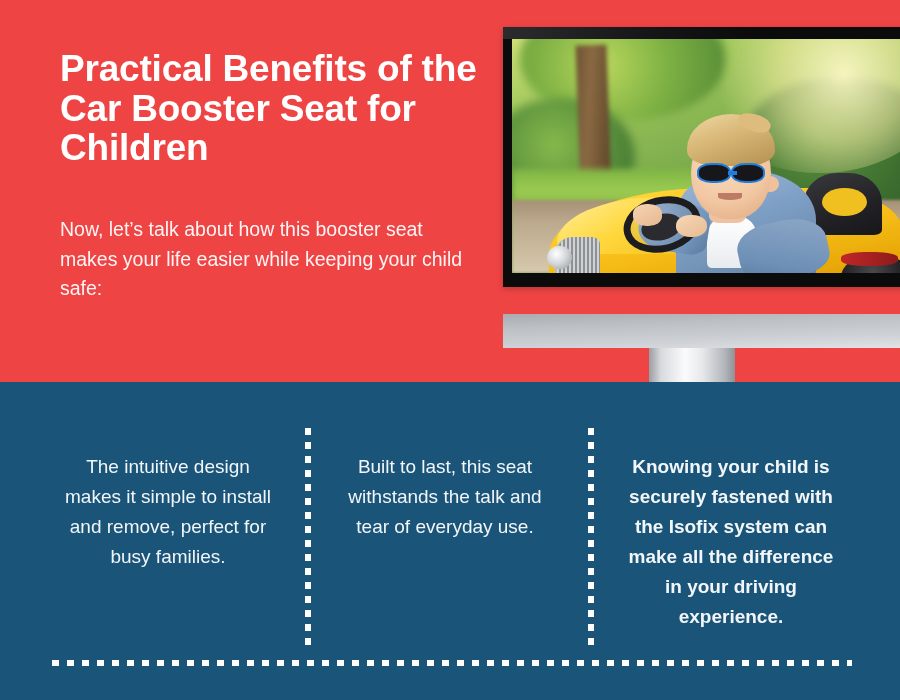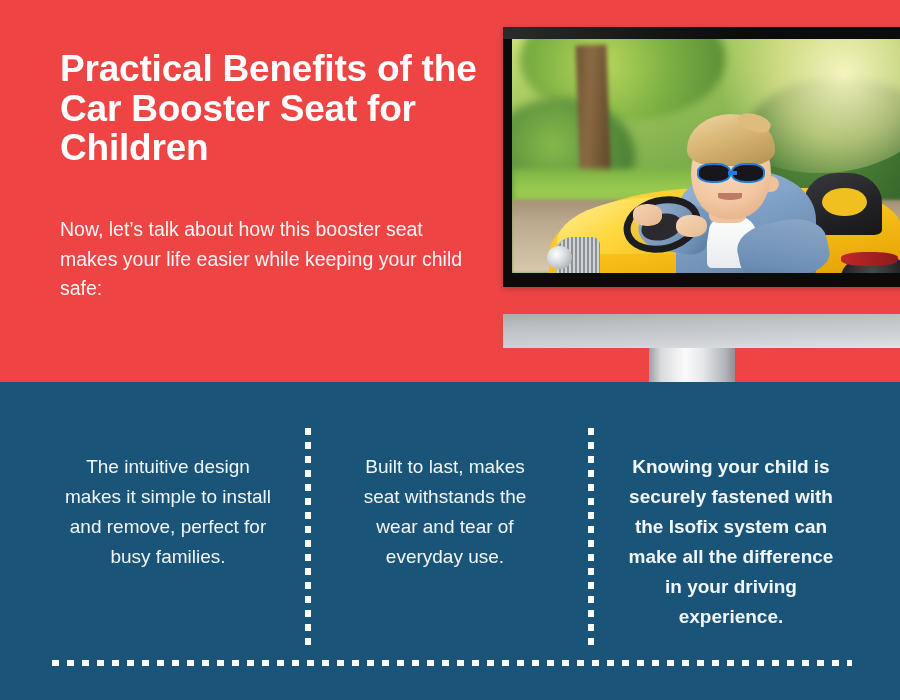--- a/index.html
+++ b/index.html
@@ -222,18 +222,18 @@
 
     <div id="monitor-chin"></div>
     <div id="monitor-neck"></div>
 
   </div>
 </div>
 
 <div id="bottom-panel"></div>
 
 <div class="col" id="col-1">The intuitive design makes it simple to install and remove, perfect for busy families.</div>
-<div class="col" id="col-2">Built to last, makes seat withstands the wear and tear of everyday use.</div>
+<div class="col" id="col-2">Built to last, this seat withstands the talk and tear of everyday use.</div>
 <div class="col" id="col-3">Knowing your child is securely fastened with the Isofix system can make all the difference in your driving experience.</div>
 
 <div class="vdiv" id="vdiv-1"></div>
 <div class="vdiv" id="vdiv-2"></div>
 <div id="hdiv"></div>
 
 </body></html>

